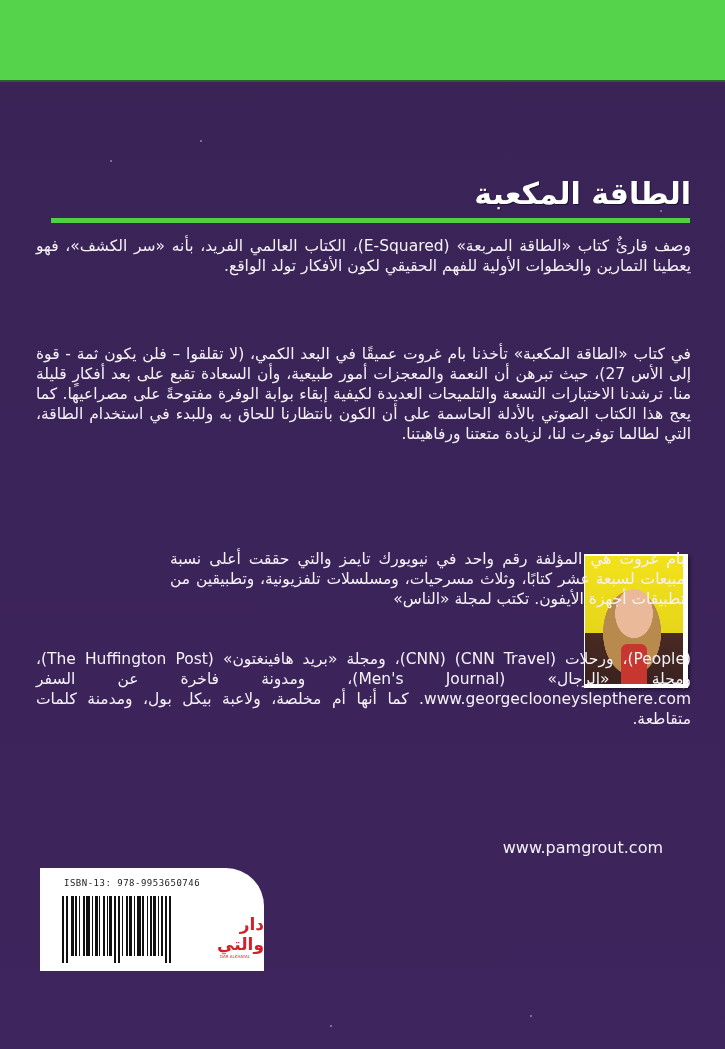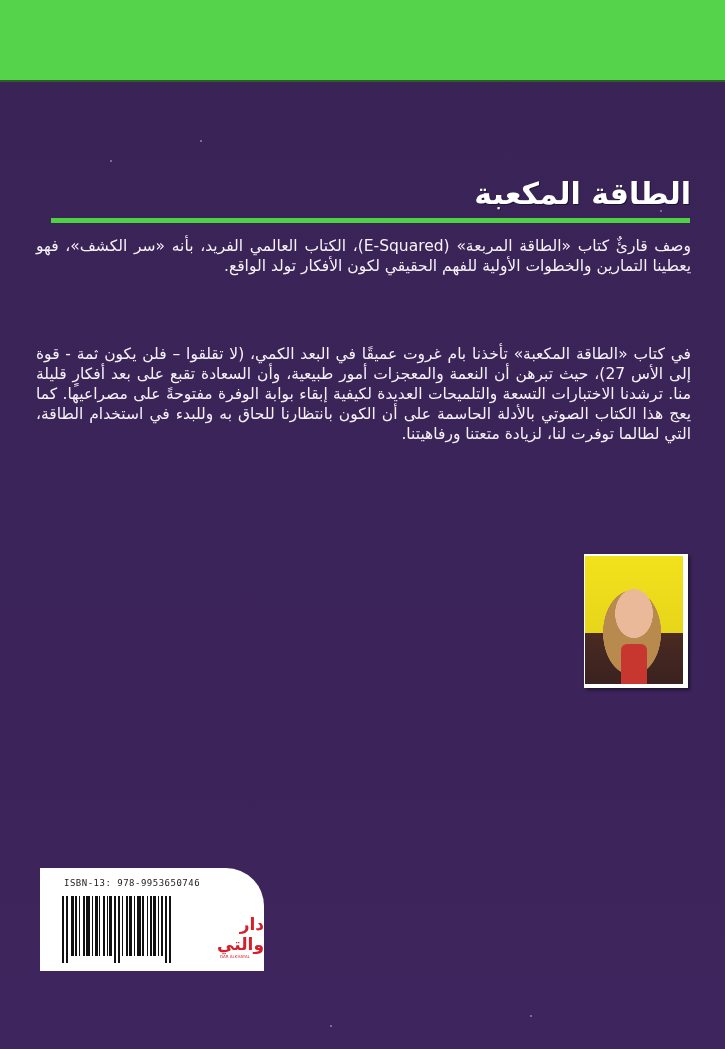--- a/index.html
+++ b/index.html
@@ -107,21 +107,24 @@
 
   <div class="para p1">وصف قارئٌ كتاب «الطاقة المربعة» (E-Squared)، الكتاب العالمي الفريد، بأنه «سر الكشف»، فهو يعطينا التمارين والخطوات الأولية للفهم الحقيقي لكون الأفكار تولد الواقع.</div>
   <div class="para p2">في كتاب «الطاقة المكعبة» تأخذنا بام غروت عميقًا في البعد الكمي، (لا تقلقوا – فلن يكون ثمة - قوة إلى الأس 27)، حيث تبرهن أن النعمة والمعجزات أمور طبيعية، وأن السعادة تقبع على بعد أفكارٍ قليلة منا. ترشدنا الاختبارات التسعة والتلميحات العديدة لكيفية إبقاء بوابة الوفرة مفتوحةً على مصراعيها. كما يعج هذا الكتاب الصوتي بالأدلة الحاسمة على أن الكون بانتظارنا للحاق به وللبدء في استخدام الطاقة، التي لطالما توفرت لنا، لزيادة متعتنا ورفاهيتنا.</div>
 
   <div class="photo-frame">
     <div class="photo">
       <div class="shirt"></div>
     </div>
   </div>
 
+  <div class="para p3">بام غروت هي المؤلفة رقم واحد في نيويورك تايمز والتي حققت أعلى نسبة مبيعات لسبعة عشر كتابًا، وثلاث مسرحيات، ومسلسلات تلفزيونية، وتطبيقين من تطبيقات أجهزة الأيفون. تكتب لمجلة «الناس»</div>
+  <div class="para p3b">(People)، ورحلات (CNN Travel) (CNN)، ومجلة «بريد هافينغتون» (The Huffington Post)، ومجلة «الرجال» (Men's Journal)، ومدونة فاخرة عن السفر www.georgeclooneyslepthere.com. كما أنها أم مخلصة، ولاعبة بيكل بول، ومدمنة كلمات متقاطعة.</div>
 
+  <div class="site-link">www.pamgrout.com</div>
 
   <div class="barcode-box">
     <div class="isbn-label">ISBN-13: 978-9953650746</div>
     <div class="bars">
       <span class="guard" style="width:2px"></span>
         <span class="g" style="width:2px"></span>
         <span class="guard" style="width:2px"></span>
       <span class="g" style="width:3px"></span>
         <span style="width:3px"></span>
         <span class="g" style="width:1px"></span>

